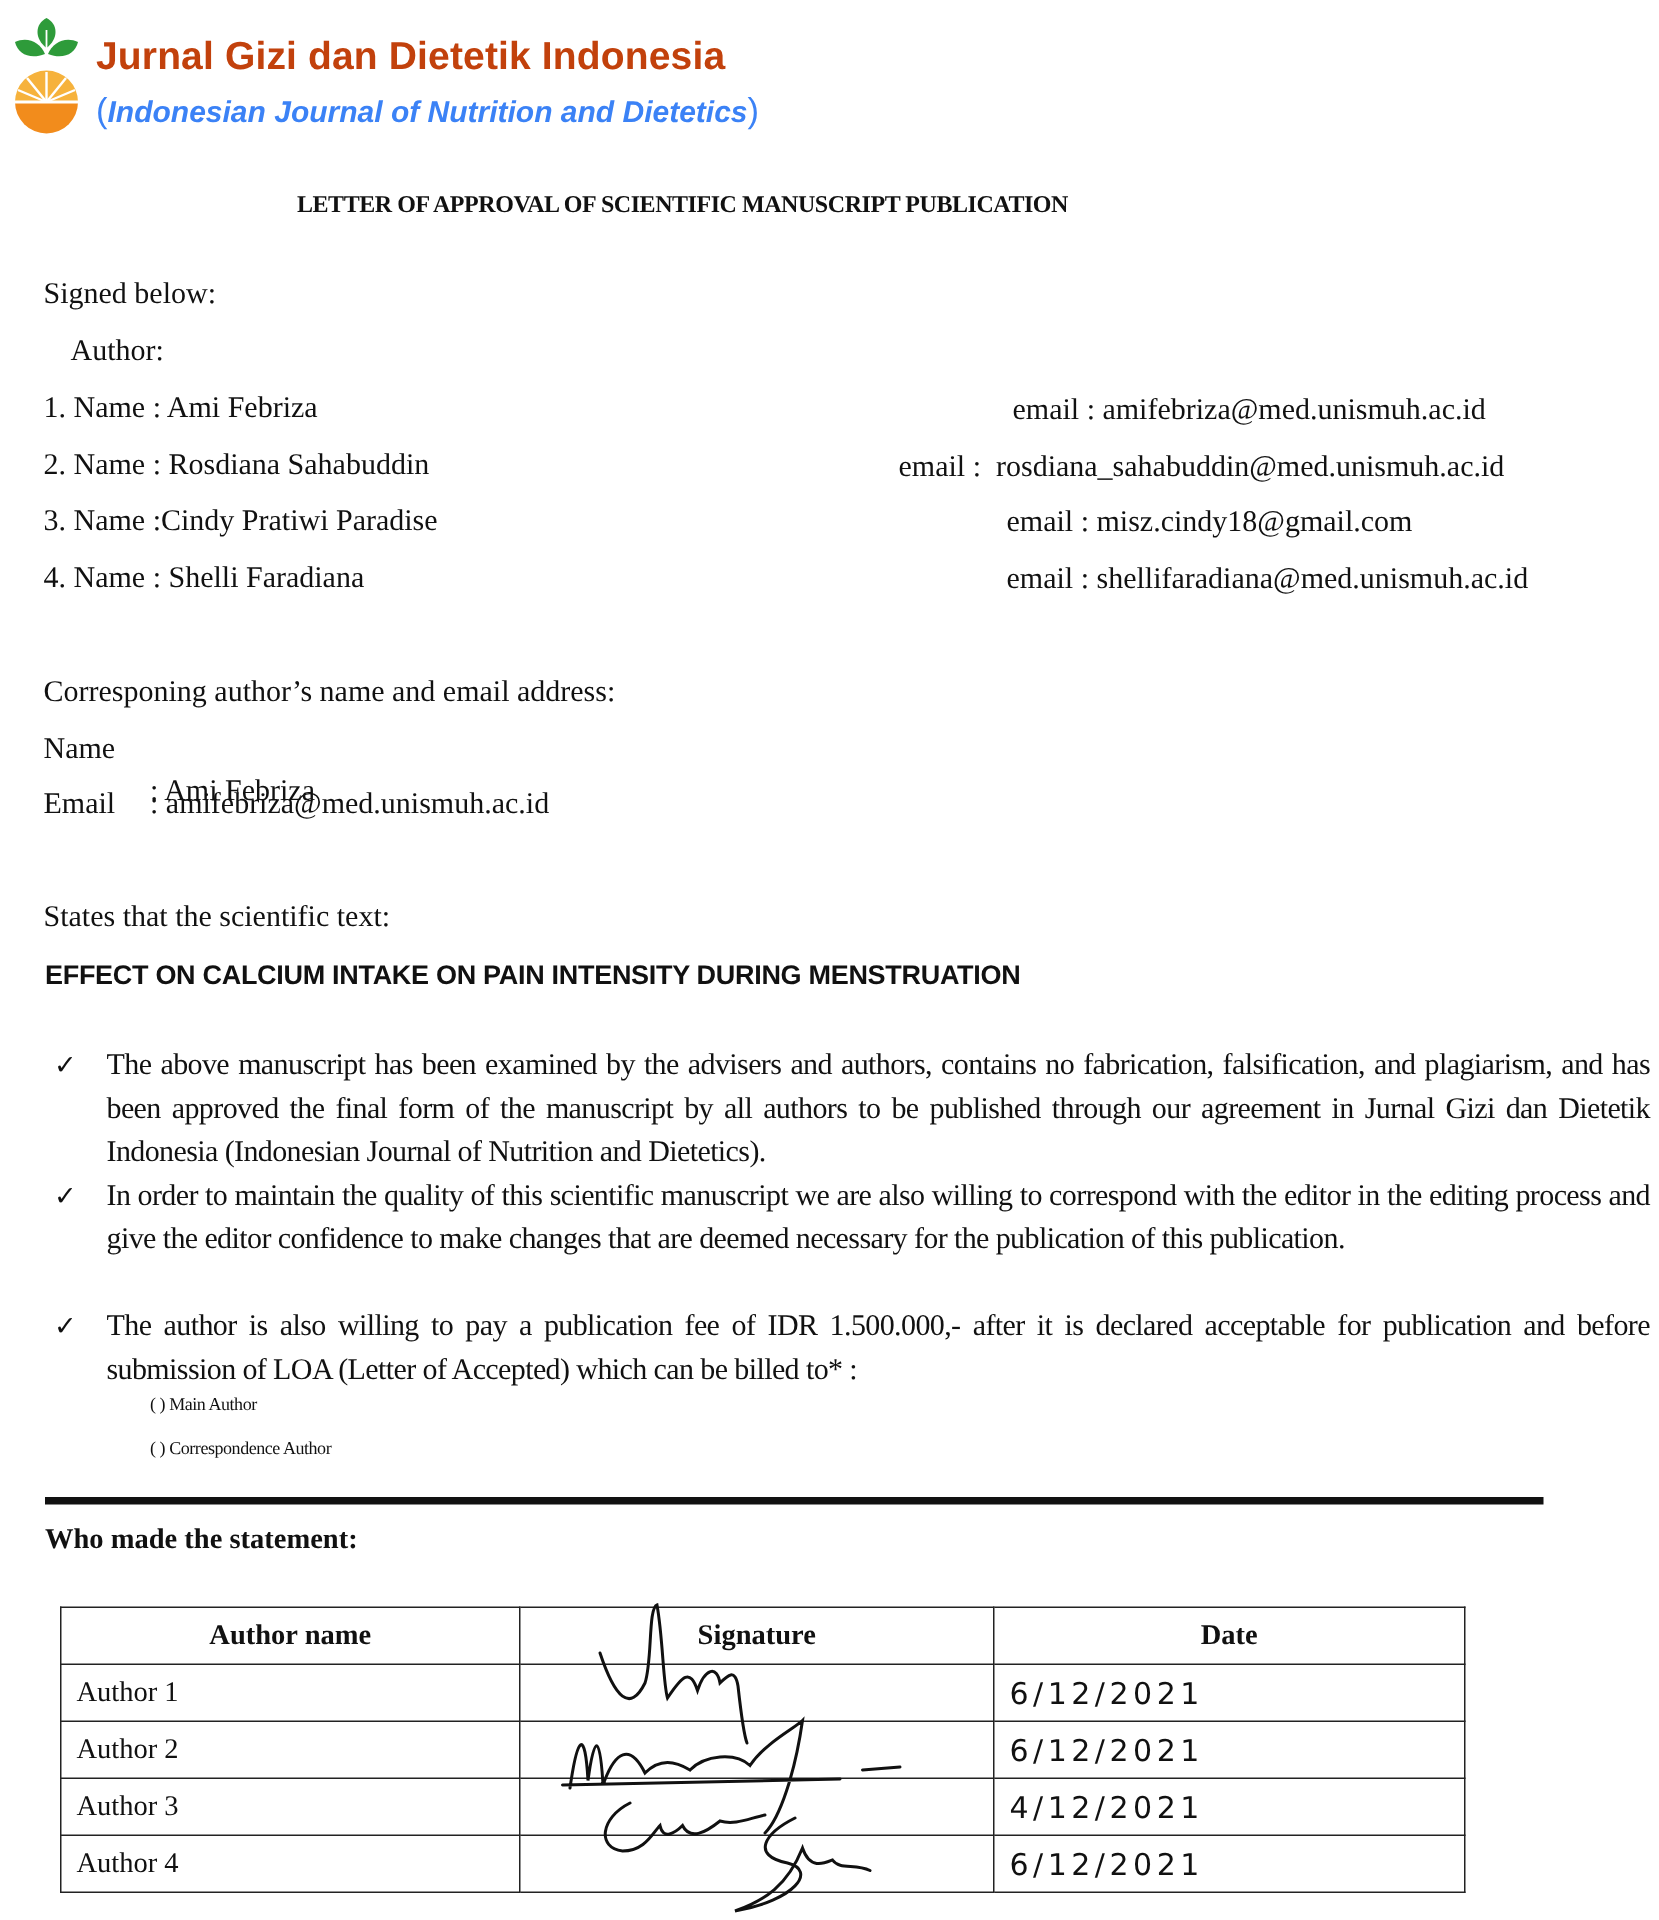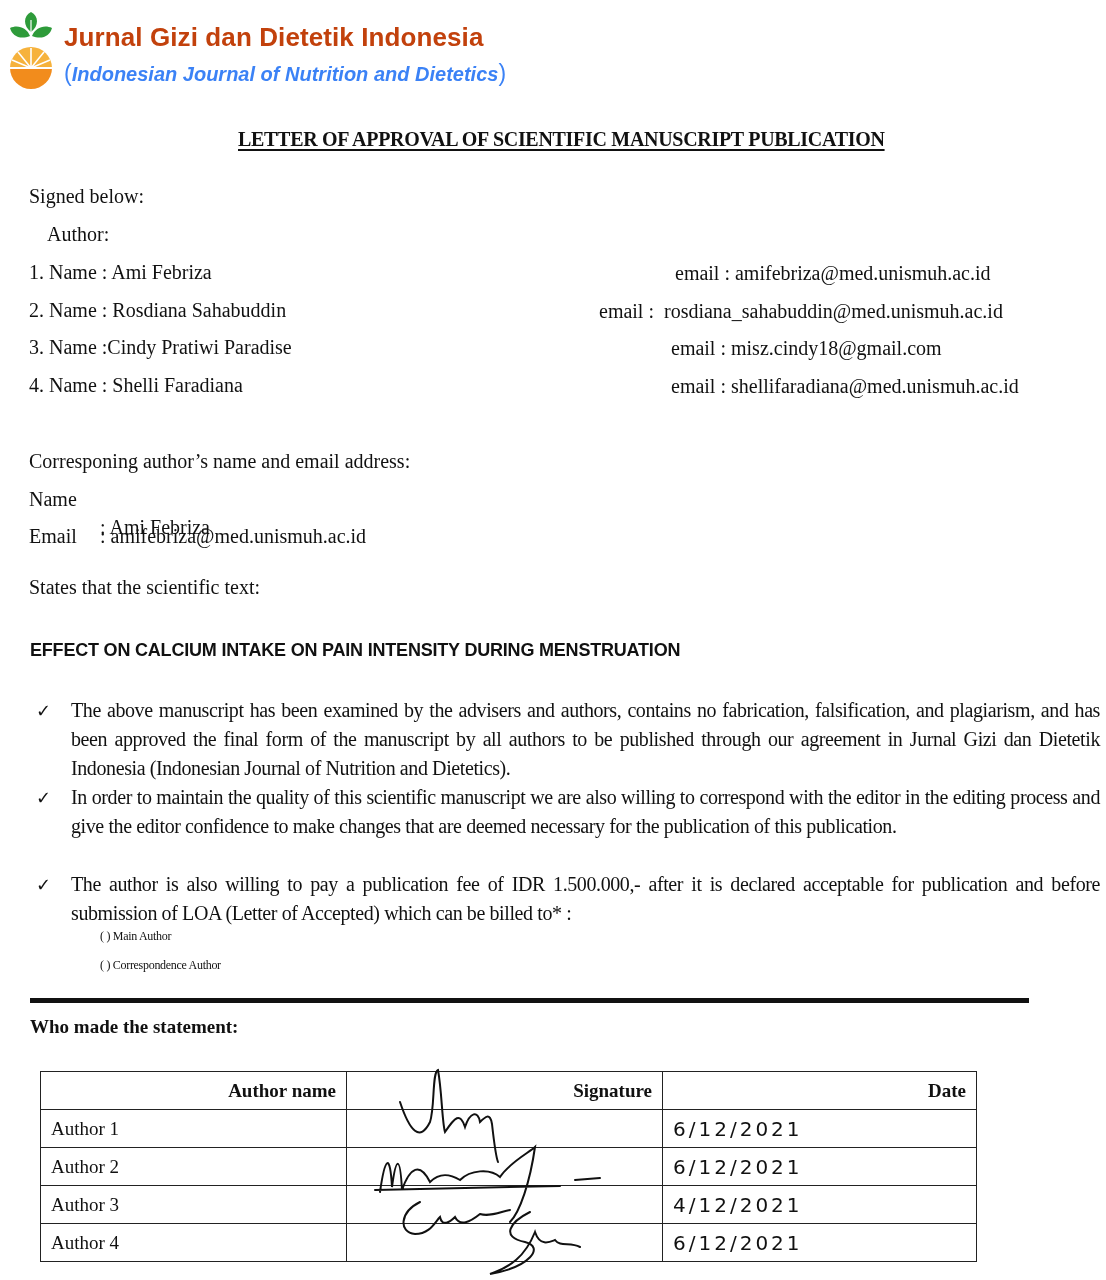--- a/index.html
+++ b/index.html
@@ -14,43 +14,43 @@
       left: 64px; top: 22px; font-family: "Liberation Sans", "DejaVu Sans", sans-serif;
       font-weight: bold; font-size: 26px; color: #c2410c; letter-spacing: 0.1px; white-space: nowrap;
     }
     .journal-subtitle {
       left: 64px; top: 60px; font-family: "Liberation Sans", "DejaVu Sans", sans-serif;
       font-weight: bold; font-size: 20px; color: #3b82f6; white-space: nowrap;
     }
     .journal-subtitle .paren { font-style: normal; font-weight: normal; font-size: 23px; }
     .journal-subtitle .it { font-style: italic; }
     .doc-title {
-      left: 198px; top: 128px; font-weight: bold; font-size: 20px; text-decoration: underline;
-      letter-spacing: -0.3px; white-space: nowrap; text-underline-offset: 3px; margin-left: 40px;
+      left: 198px; top: 128px; font-weight: bold; font-size: 16px; 
+      letter-spacing: -0.3px; white-space: nowrap; text-underline-offset: 3px;
     }
     .line { font-size: 20px; white-space: nowrap; }
     .email-right { font-size: 20px; white-space: nowrap; }
     .paper-title {
       left: 30px; top: 640px; font-family: "Liberation Sans", "DejaVu Sans", sans-serif;
       font-weight: bold; font-size: 18px; white-space: nowrap; letter-spacing: -0.2px;
     }
     .bullet { left: 36px; width: 1064px; font-size: 20px; line-height: 29px; }
     .bullet .check { position: absolute; left: 0; top: 0; font-family: "DejaVu Sans", sans-serif; font-size: 18px; }
     .bullet .text { margin-left: 35px; text-align: justify; letter-spacing: -0.4px; }
     .option { left: 100px; font-size: 12px; white-space: nowrap; letter-spacing: -0.3px; }
     .divider { left: 30px; top: 998px; width: 999px; height: 5px; background: #111; }
     .who { left: 30px; top: 1016px; font-weight: bold; font-size: 19px; white-space: nowrap; }
     table.sig-table {
       position: absolute; left: 40px; top: 1071px; width: 937px; border-collapse: collapse;
       font-size: 19px;
     }
     table.sig-table th, table.sig-table td {
       border: 1.5px solid #222; height: 37px; padding: 0 10px; text-align: left; vertical-align: middle;
     }
-    table.sig-table th { text-align: right; font-weight: bold; }
+    table.sig-table th { text-align: center; font-weight: bold; }
     table.sig-table th:first-child { width: 285px; }
     table.sig-table th:nth-child(2) { width: 295px; }
     .handwrite {
       font-family: "DejaVu Sans", sans-serif; font-size: 20px; letter-spacing: 3px; 
       display: block; 
     }
     .sig-overlay { left: 360px; top: 1062px; width: 260px; height: 218px; pointer-events: none; }
   </style>
 </head>
 <body>
@@ -94,21 +94,21 @@
 
 <div class="abs line" style="left:29px; top:374px;">4. Name : Shelli Faradiana</div>
 <div class="abs email-right" style="left:671px; top:375px;">email : shellifaradiana@med.unismuh.ac.id</div>
 
 <div class="abs line" style="left:29px; top:450px;">Corresponing author’s name and email address:</div>
 <div class="abs line" style="left:29px; top:488px;">Name</div>
 <div class="abs line" style="left:100px; top:488px;margin-top:28px;">: Ami Febriza</div>
 <div class="abs line" style="left:29px; top:525px;">Email</div>
 <div class="abs line" style="left:100px; top:525px;">: amifebriza@med.unismuh.ac.id</div>
 
-<div class="abs line" style="left:29px; top:576px;">States that the scientific text:</div>
+<div class="abs line" style="left:29px; top:600px;">States that the scientific text:</div>
 <div class="abs paper-title">EFFECT ON CALCIUM INTAKE ON PAIN INTENSITY DURING MENSTRUATION</div>
 
 <div class="abs bullet" style="top:696px;">
   <span class="check">✓</span>
   <div class="text">The above manuscript has been examined by the advisers and authors, contains no fabrication, falsification, and plagiarism, and has been approved the final form of the manuscript by all authors to be published through our agreement in Jurnal Gizi dan Dietetik Indonesia (Indonesian Journal of Nutrition and Dietetics).</div>
 </div>
 <div class="abs bullet" style="top:783px;">
   <span class="check">✓</span>
   <div class="text">In order to maintain the quality of this scientific manuscript we are also willing to correspond with the editor in the editing process and give the editor confidence to make changes that are deemed necessary for the publication of this publication.</div>
 </div>

